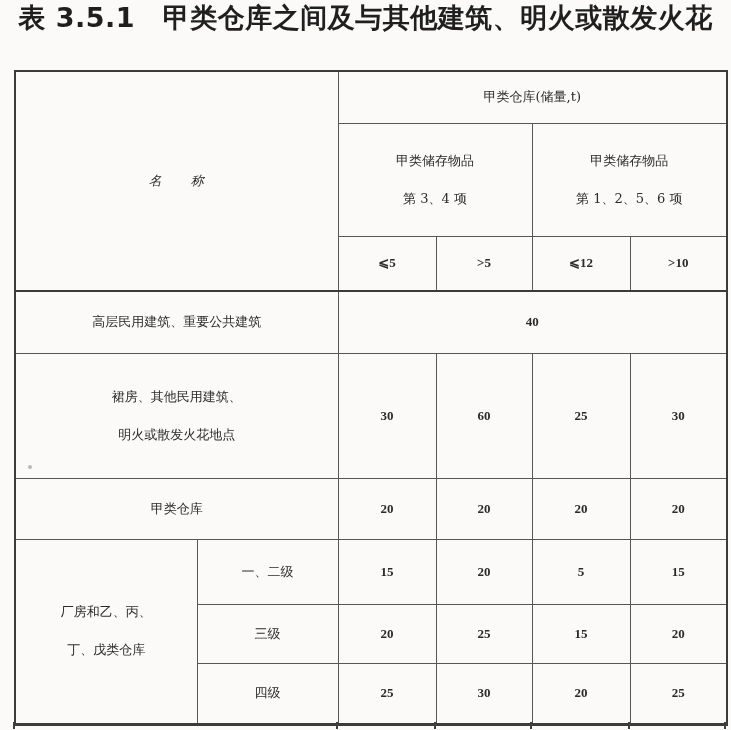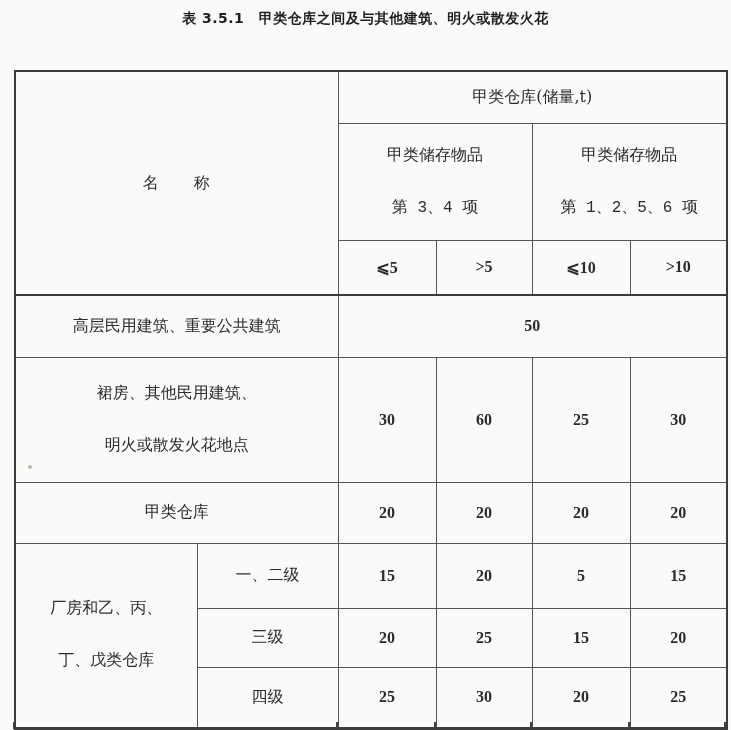--- a/index.html
+++ b/index.html
@@ -9,44 +9,44 @@
     background:#fbfaf8;
     overflow:hidden;
     font-family:"DejaVu Serif", serif;
     color:#2d2d2d;
   }
   .title-block{
     position:absolute;top:2px;left:0;width:731px;
     text-align:center;
     font-family:"DejaVu Sans", sans-serif;
     font-weight:bold;
-    font-size:14px;
+    font-size:27px;
     line-height:32px;
     color:#1f1f1f;
     letter-spacing:0.5px;
   }
   table.fire{
     position:absolute;left:14px;top:70px;
     width:712px;
     border-collapse:collapse;
     table-layout:fixed;
     border:2px solid #3b3b3b;
     border-bottom-width:3px;
   }
   table.fire td{
     border:1px solid #565656;
     text-align:center;
     vertical-align:middle;
     padding:6px;
-    font-size:16px;
+    font-size:13px;
     color:#2b2b2b;
   }
   .hdr-sep{border-bottom-width:2px !important;border-bottom-color:#3b3b3b !important;}
-  .name-hdr{font-size:18px;letter-spacing:1px;}
-  .preline{white-space:pre-line;line-height:52px;font-family:Liberation Mono, monospace;}
+  .name-hdr{font-size:18px;letter-spacing:1px;font-style:italic;}
+  .preline{white-space:pre-line;line-height:38px;}
   .num{
     font-family:"Liberation Serif","DejaVu Serif",serif;
     font-weight:bold;
     font-size:20px;
     color:#262626;
   }
   .qty{
     font-family:"Liberation Serif","DejaVu Serif",serif;
     font-weight:bold;
     font-size:19px;
@@ -86,27 +86,27 @@
     </tr>
     <tr class="r2">
       <td colspan="2" class="preline">甲类储存物品
 第 3、4 项</td>
       <td colspan="2" class="preline">甲类储存物品
 第 1、2、5、6 项</td>
     </tr>
     <tr class="r3">
       <td class="qty hdr-sep">⩽5</td>
       <td class="qty hdr-sep">&gt;5</td>
-      <td class="qty hdr-sep">⩽10</td>
+      <td class="qty hdr-sep">⩽12</td>
       <td class="qty hdr-sep">&gt;10</td>
     </tr>
 
     <tr class="r4">
       <td colspan="2">高层民用建筑、重要公共建筑</td>
-      <td colspan="4" class="num">50</td>
+      <td colspan="4" class="num">40</td>
     </tr>
 
     <tr class="r5">
       <td colspan="2" class="preline">裙房、其他民用建筑、
 明火或散发火花地点</td>
       <td class="num">30</td>
       <td class="num">60</td>
       <td class="num">25</td>
       <td class="num">30</td>
     </tr>

